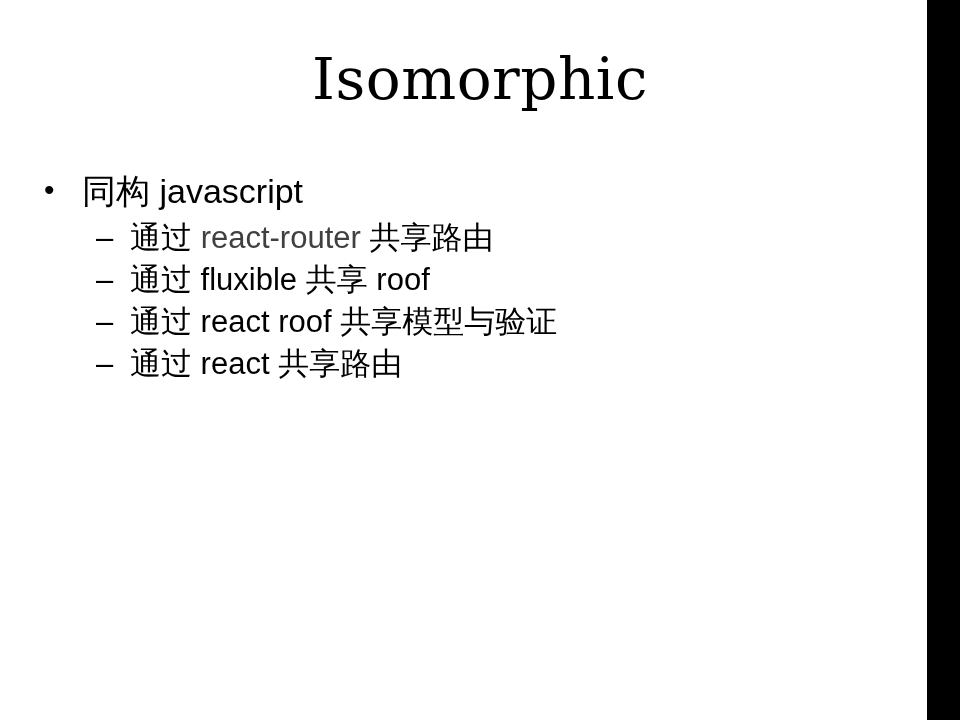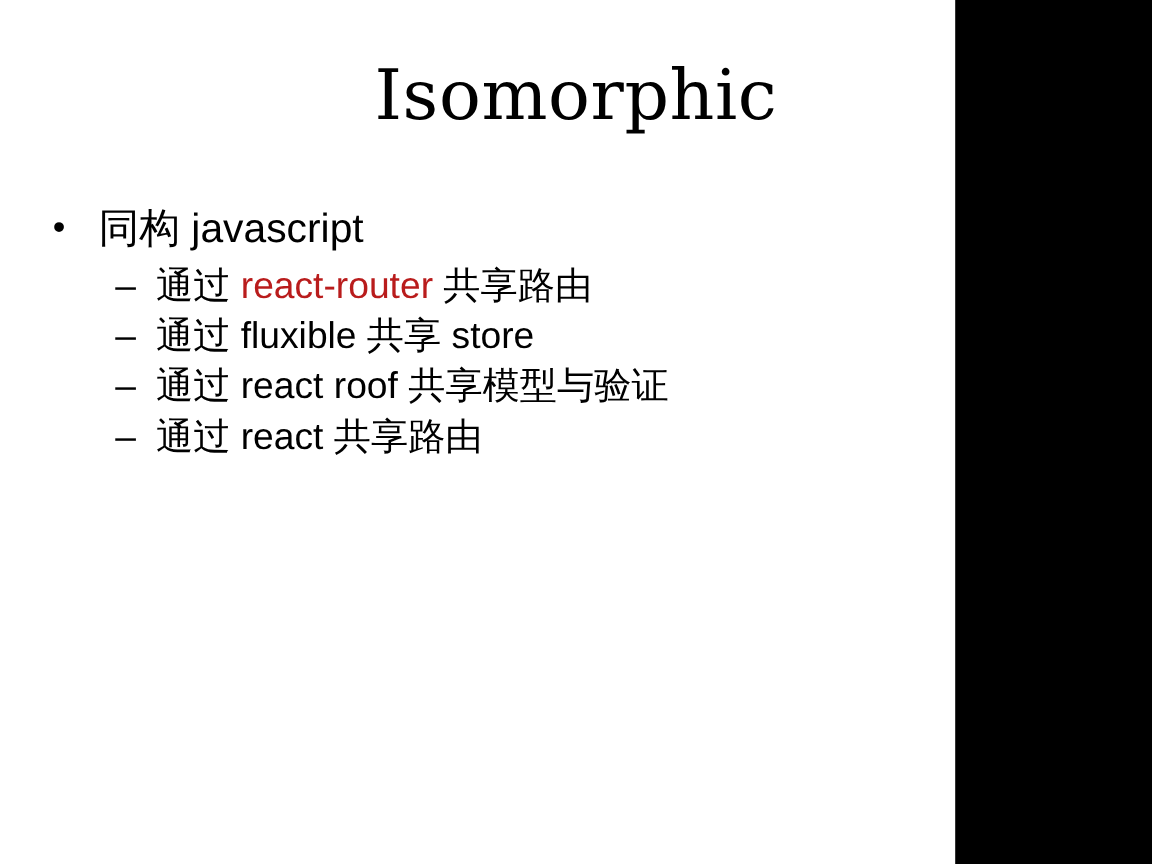--- a/index.html
+++ b/index.html
@@ -2,21 +2,21 @@
 <html><head>
 <meta charset="utf-8">
 <style>
   html, body {
     margin: 0;
     padding: 0;
     background: #000000;
   }
   .slide {
     position: relative;
-    width: 796px;
+    width: 927px;
     height: 720px;
     background: #ffffff;
     overflow: hidden;
     font-family: "Liberation Sans", sans-serif;
     color: #000000;
   }
   .slide-title {
     position: absolute;
     top: 48px;
     left: 0;
@@ -60,21 +60,21 @@
     margin-bottom: 2px;
   }
   .level2 .dash {
     width: 34px;
     flex: 0 0 34px;
   }
   .level2 .text {
     flex: 1 1 auto;
   }
   .hl {
-    color: #b91c1c;
+    color: #404040;
   }
 </style>
 </head>
 <body>
 
 <div class="slide">
 
   <div class="slide-title">Isomorphic</div>
 
   <div class="body-block">
@@ -89,21 +89,21 @@
     <div class="level2">
       <span class="dash">–</span>
       <span class="text">
         <span>通过 </span><span class="hl">react-router</span><span> 共享路由</span>
       </span>
     </div>
 
     <div class="level2">
       <span class="dash">–</span>
       <span class="text">
-        <span>通过  fluxible 共享 store</span>
+        <span>通过  fluxible 共享 roof</span>
       </span>
     </div>
 
     <div class="level2">
       <span class="dash">–</span>
       <span class="text">
         <span>通过 react roof 共享模型与验证</span>
       </span>
     </div>
 

